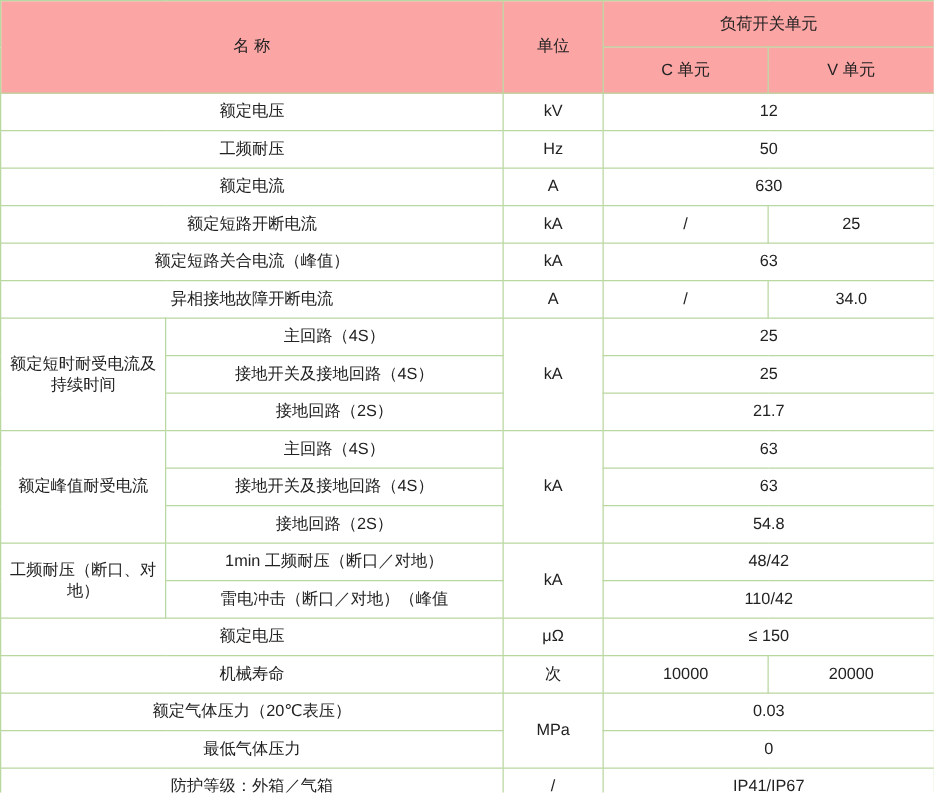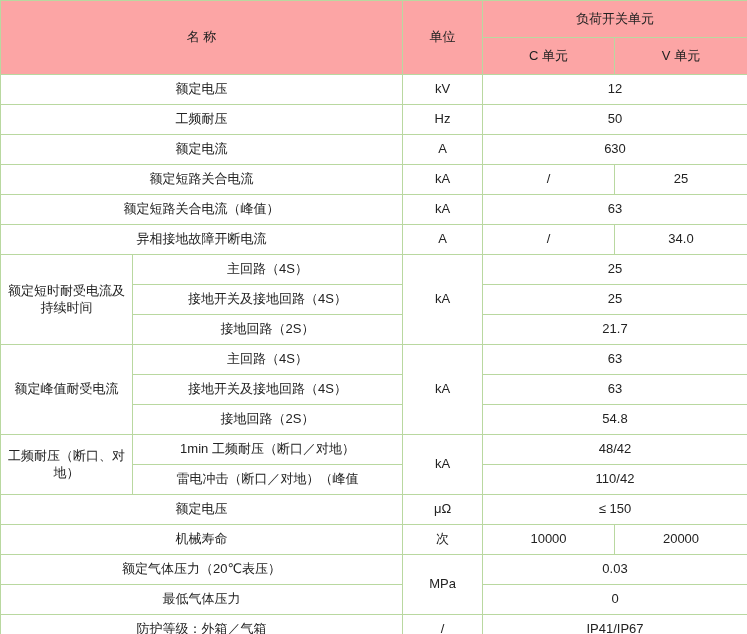--- a/index.html
+++ b/index.html
@@ -87,21 +87,21 @@
       <td class="num" colspan="2">50</td>
     </tr>
 
     <tr>
       <td class="rowlabel" colspan="2">额定电流</td>
       <td>A</td>
       <td class="num" colspan="2">630</td>
     </tr>
 
     <tr>
-      <td class="rowlabel" colspan="2">额定短路关合电流</td>
+      <td class="rowlabel" colspan="2">额定短路开断电流</td>
       <td>kA</td>
       <td class="num">/</td>
       <td class="num">25</td>
     </tr>
 
     <tr>
       <td class="rowlabel" colspan="2">额定短路关合电流（峰值）</td>
       <td>kA</td>
       <td class="num" colspan="2">63</td>
     </tr>

